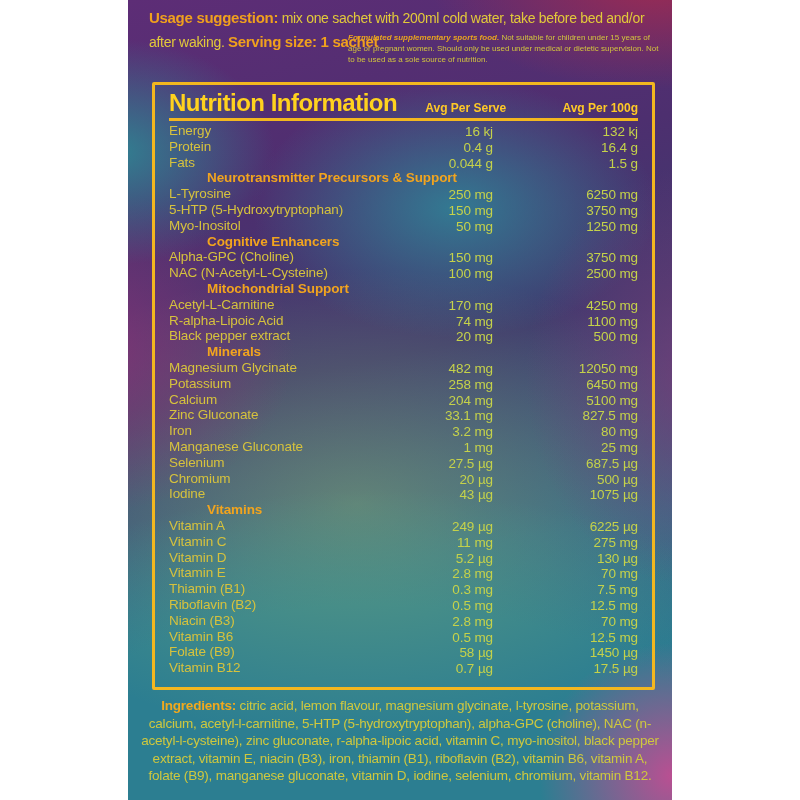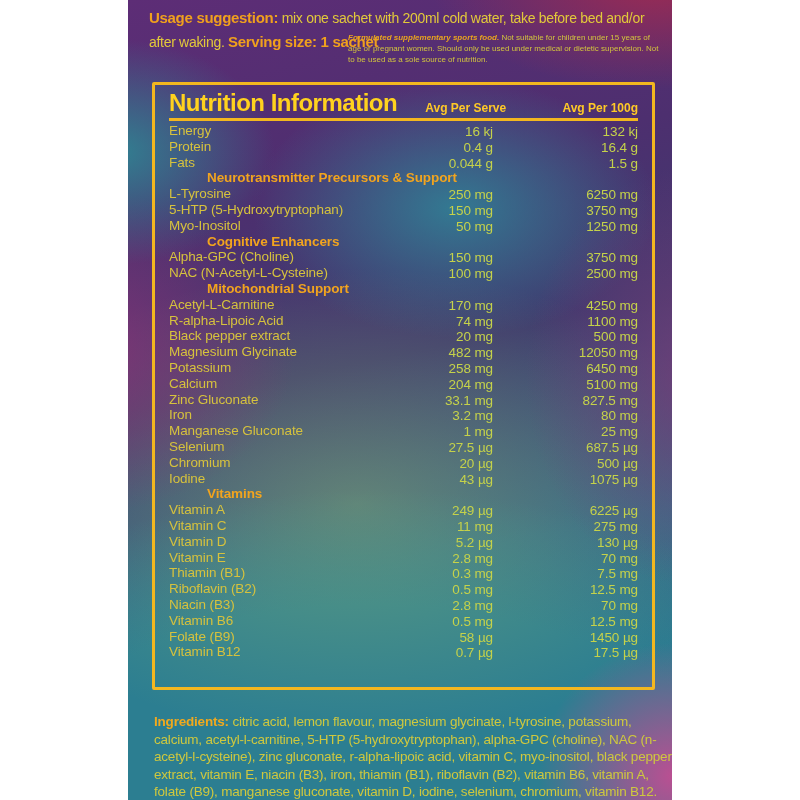--- a/index.html
+++ b/index.html
@@ -41,21 +41,21 @@
   .thead .serve{width:110px;}
   .thead .p100{width:133px;}
   .rows{margin-top:2px;}
   .row{display:flex;height:15.8px;line-height:15.8px;font-size:13.5px;letter-spacing:-0.1px;white-space:nowrap;}
   .row .lbl{flex:1;color:#d6c23d;overflow:hidden;}
   .row .val{text-align:right;color:#c5d24a;position:relative;top:1px;}
   .row .serve{width:110px;}
   .row .p100{width:133px;margin-left:12px;}
   .row.section .lbl{color:#f2a41e;font-weight:bold;margin-left:38px;}
   .ingredients{
-    position:absolute;left:10px;top:697px;width:524px;margin:16px;text-align:left;
+    position:absolute;left:10px;top:697px;width:524px;margin:0;text-align:center;
     font-size:13.5px;line-height:17.6px;letter-spacing:-0.2px;color:#cfc83e;
   }
   .ingredients strong{color:#f0a91e;}
 </style>
 </head>
 <body>
 
 <div class="label">
 
   <p class="usage"><strong>Usage suggestion:</strong> <span>mix one sachet with 200ml cold water, take before bed and/or after waking.</span> <strong>Serving size: 1 sachet</strong></p>
@@ -126,20 +126,23 @@
         <div class="row">
           <span class="lbl">R-alpha-Lipoic Acid</span>
           <span class="val serve">74 mg</span>
           <span class="val p100">1100 mg</span>
         </div>
         <div class="row">
           <span class="lbl">Black pepper extract</span>
           <span class="val serve">20 mg</span>
           <span class="val p100">500 mg</span>
         </div>
+        <div class="row section">
+          <span class="lbl">Minerals</span>
+        </div>
         <div class="row">
           <span class="lbl">Magnesium Glycinate</span>
           <span class="val serve">482 mg</span>
           <span class="val p100">12050 mg</span>
         </div>
         <div class="row">
           <span class="lbl">Potassium</span>
           <span class="val serve">258 mg</span>
           <span class="val p100">6450 mg</span>
         </div>

